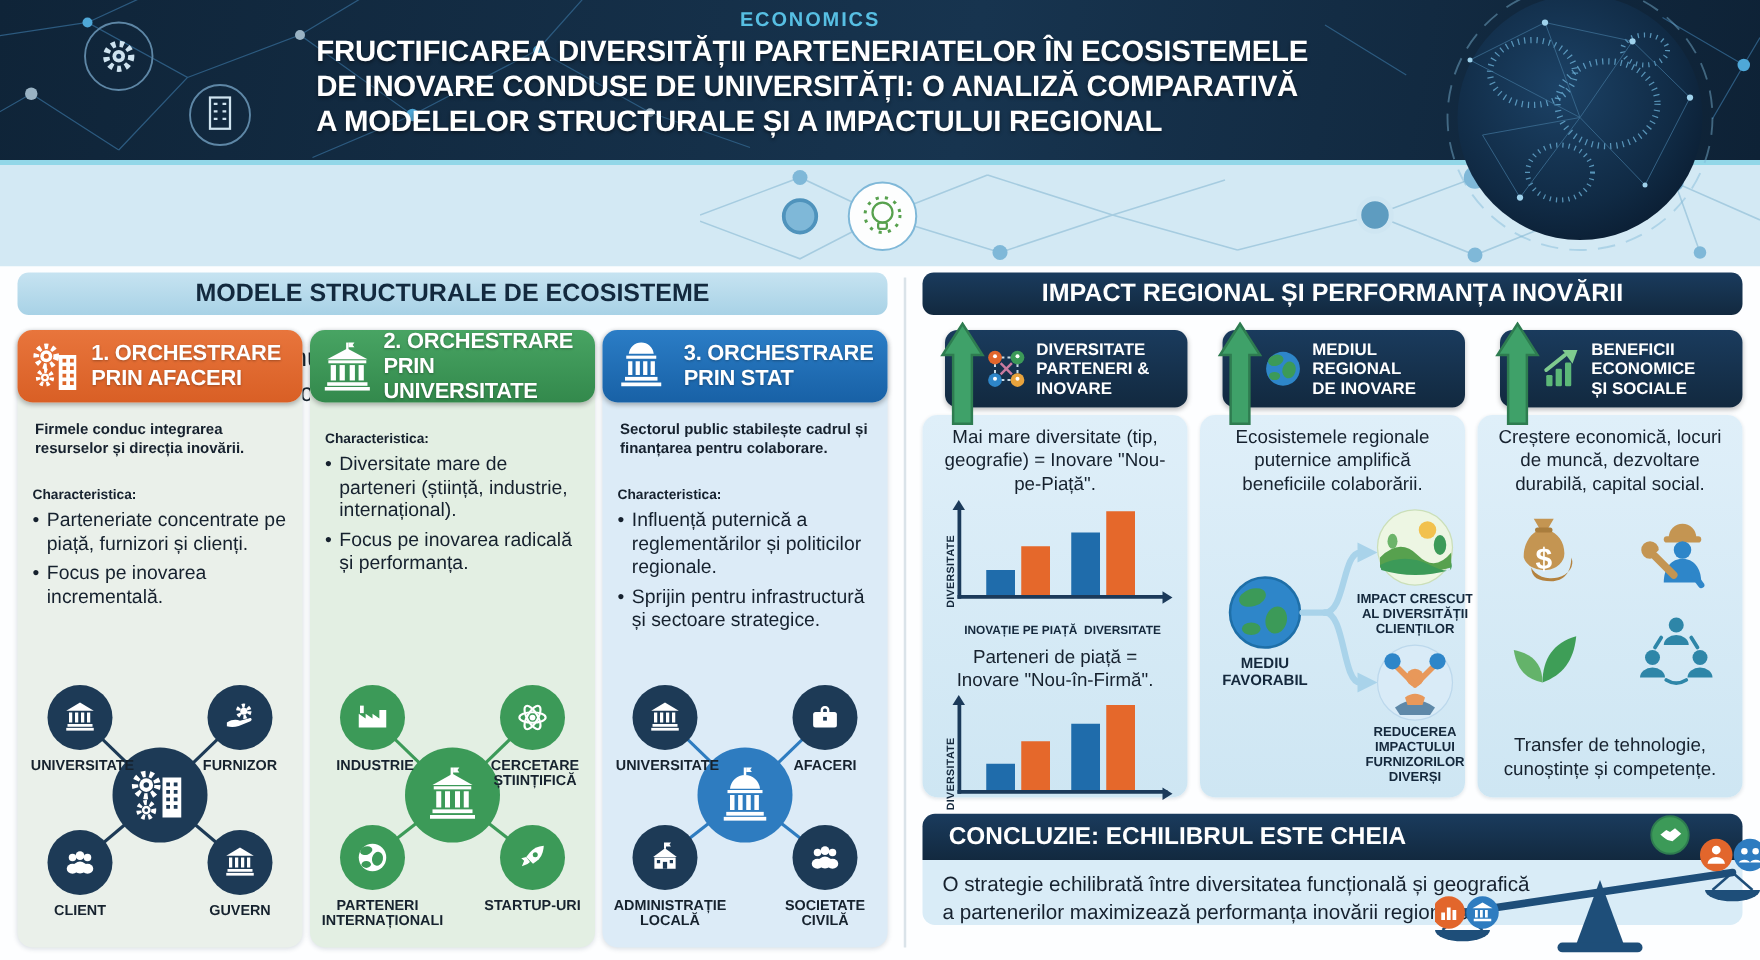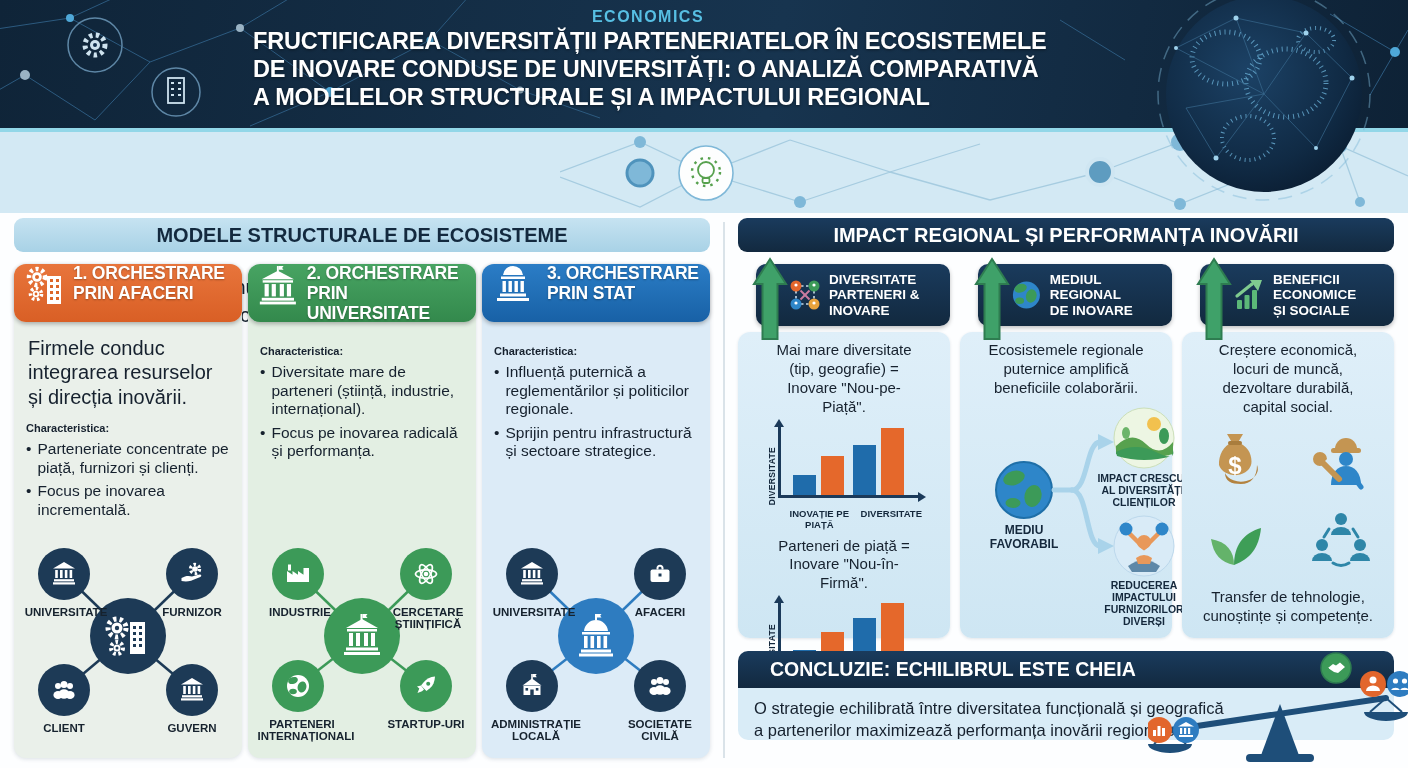--- a/index.html
+++ b/index.html
@@ -27,66 +27,66 @@
   .sec-hdr.left{left:14px;width:696px;background:linear-gradient(#C6E3F1,#A8D2E6);color:#13293E;}
   .sec-hdr.right{left:738px;width:656px;background:linear-gradient(#1A3B5D,#12293F);color:#fff;}
   .divider{position:absolute;left:723px;top:222px;width:2px;height:536px;background:#DAE3E9;}
 
   
   .card{position:absolute;top:264px;width:228px;height:494px;border-radius:12px;}
   .card-body{position:absolute;inset:0;border-radius:12px;box-sizing:border-box;
              padding:68px 12px 10px;display:flex;flex-direction:column;
              box-shadow:0 1px 4px rgba(20,48,77,.15);}
   .card-head{position:absolute;top:0;left:0;right:0;height:58px;border-radius:12px;display:flex;
-             align-items:flex-start;gap:8px;padding:0 9px;box-sizing:border-box;z-index:2;
+             align-items:center;gap:8px;padding:0 9px;box-sizing:border-box;z-index:2;
              box-shadow:0 2px 4px rgba(0,0,0,.28);}
   .card-head-title{color:#fff;font-weight:700;font-size:17.5px;line-height:1.14;
                    letter-spacing:-0.2px;text-shadow:0 1px 2px rgba(0,0,0,.3);}
-  .desc{margin:4px 2px 0;font-size:20px;line-height:1.22;}
+  .desc{margin:4px 2px 12px;font-size:12px;line-height:1.22;font-weight:bold;}
   .char{margin:13px 0 1px;font-weight:700;font-size:11px;}
   .bullets{margin:0;padding:0;list-style:none;font-size:15.5px;line-height:1.2;}
   .bullets li{display:flex;gap:6px;margin-top:5px;}
   .net{margin-top:auto;align-self:center;}
 
   
   .rcol{position:absolute;top:264px;width:244px;height:374px;}
   .rcol-head{position:absolute;top:0;left:18px;width:194px;height:62px;
              background:linear-gradient(#1A3B5D,#12293F);border-radius:10px;display:flex;
              align-items:center;gap:7px;padding-left:32px;box-sizing:border-box;color:#fff;
              font-weight:700;font-size:13.5px;line-height:1.12;z-index:2;
              box-shadow:0 2px 4px rgba(0,0,0,.25);}
   .up-arrow{position:absolute;left:-4px;top:-7px;z-index:3;}
   .rcol-body{position:absolute;top:68px;left:0;width:212px;height:306px;
              background:linear-gradient(#DFEFF9,#CEE6F3);border-radius:12px;box-sizing:border-box;
-             padding:9px 26px;text-align:center;box-shadow:0 1px 3px rgba(20,48,77,.12);}
+             padding:9px 14px;text-align:center;box-shadow:0 1px 3px rgba(20,48,77,.12);}
   .rtext{font-size:15px;line-height:1.26;font-weight:500;margin:0 2px;}
   .rtext.mt{margin-top:7px;}
 
   
   .chart{display:flex;margin:6px 2px 0;}
   .ylab{width:12px;display:flex;align-items:center;justify-content:center;}
   .ylab span{writing-mode:vertical-rl;transform:rotate(180deg);font-size:8.5px;font-weight:700;
              letter-spacing:.3px;color:#14283C;}
   .plotcol{flex:1;}
   .plot{position:relative;height:72px;border-left:3px solid #1B3A5A;border-bottom:3px solid #1B3A5A;}
   .plot::before{content:'';position:absolute;left:-7.5px;top:-9px;border:5px solid transparent;
                 border-bottom:8px solid #1B3A5A;}
   .plot::after{content:'';position:absolute;right:-9px;bottom:-7.5px;border:5px solid transparent;
                border-left:8px solid #1B3A5A;}
   .groups{position:absolute;left:2px;right:8px;bottom:0;display:flex;
           justify-content:space-evenly;align-items:flex-end;}
   .bar-group{display:flex;gap:5px;align-items:flex-end;}
   .bar{width:23px;}
   .cats{display:flex;justify-content:space-evenly;font-size:9.5px;font-weight:700;
-        color:#14283C;margin-top:10px;}
+        color:#14283C;margin-top:20px;}
 
   
   .conc-bar{position:absolute;left:738px;top:651px;width:656px;height:37px;
             background:linear-gradient(#1A3B5D,#12293F);border-radius:10px 10px 0 0;display:flex;
-            align-items:center;padding-left:32px;box-sizing:border-box;color:#fff;font-weight:700;
+            align-items:center;padding-left:21px;box-sizing:border-box;color:#fff;font-weight:700;
             font-size:19.5px;z-index:2;}
   .conc-body{position:absolute;left:738px;top:688px;width:656px;height:52px;background:#D9ECF7;
              border-radius:0 0 10px 10px;box-sizing:border-box;padding:10px 16px;font-size:16.5px;
              line-height:1.32;font-weight:500;}
   .scale-svg{position:absolute;left:1148px;top:640px;z-index:3;}
   .handshake-badge{position:absolute;left:1320px;top:652px;z-index:4;}
 </style>
 </head>
 <body>
 
@@ -393,20 +393,21 @@
       </svg>
       <div class="card-head-title">
         <div>2. ORCHESTRARE</div>
         <div>PRIN UNIVERSITATE</div>
       </div>
     </div>
   </div>
 
   <div class="card" style="left:482px">
     <div class="card-body" style="background:#DCEBF7;">
+      <p class="desc">Sectorul public stabilește cadrul și finanțarea pentru colaborare.</p>
       <p class="char">Characteristica:</p>
       <ul class="bullets">
         <li>
             <span>•</span>
             <span>Influență puternică a reglementărilor și politicilor regionale.</span>
           </li>
         <li>
             <span>•</span>
             <span>Sprijin pentru infrastructură și sectoare strategice.</span>
           </li>

